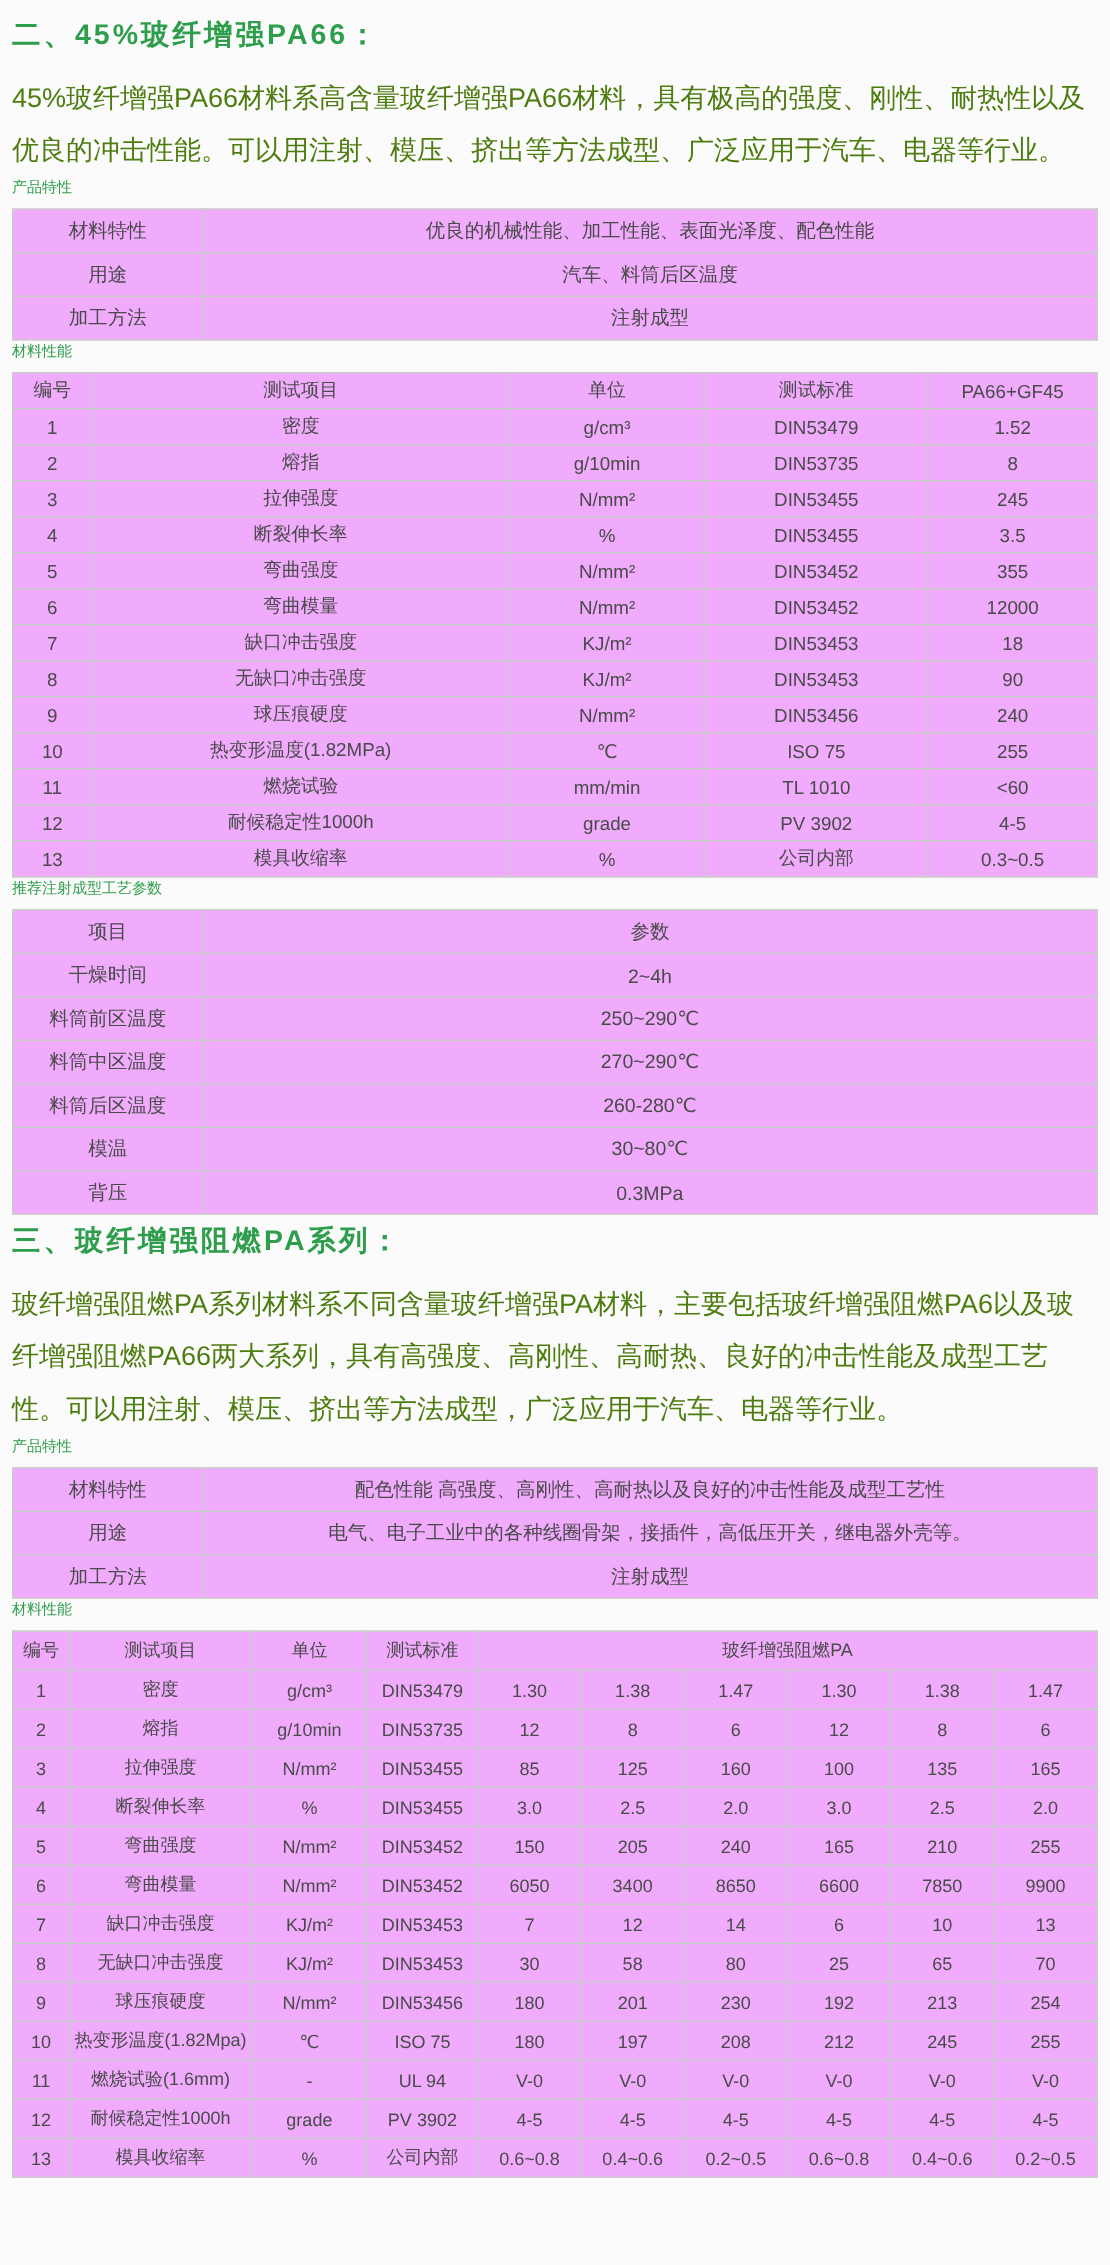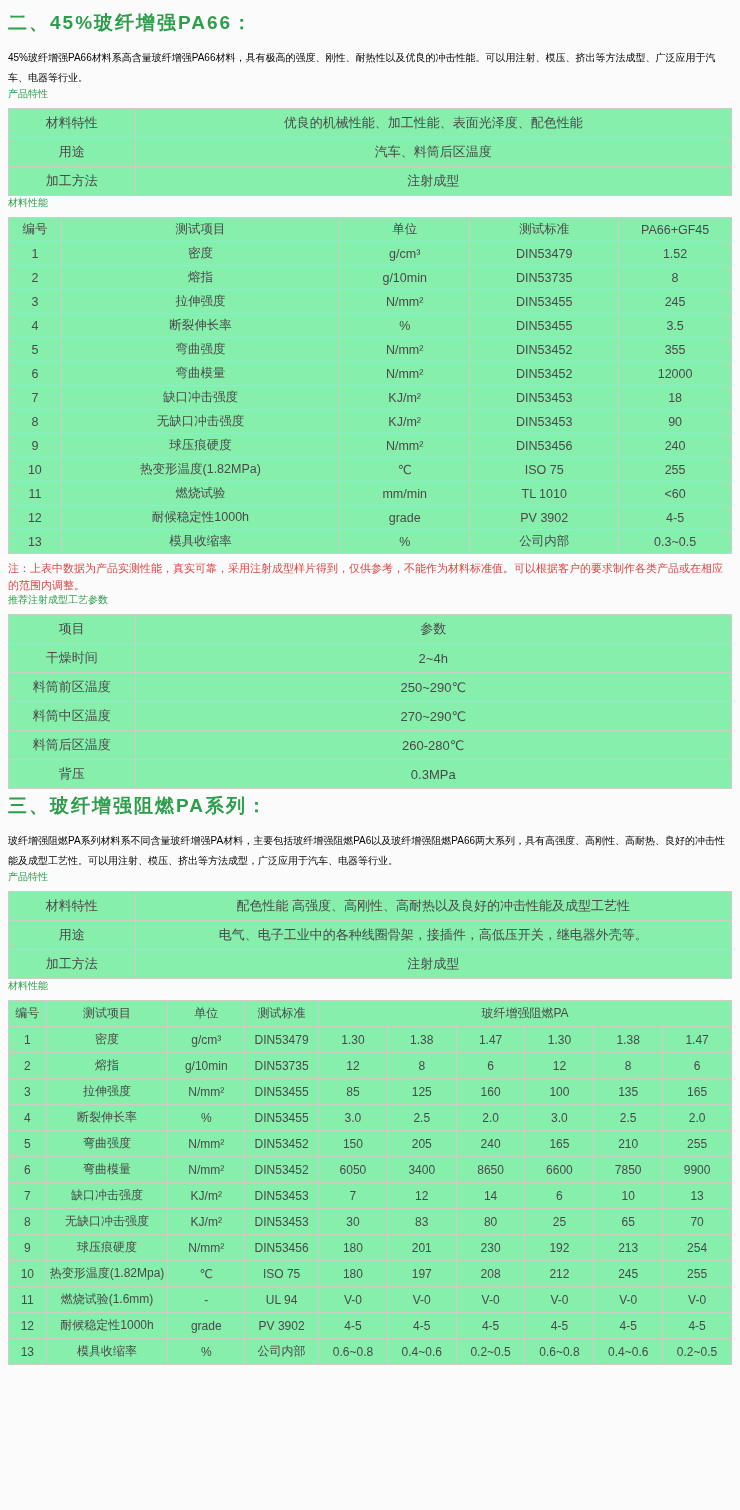--- a/index.html
+++ b/index.html
@@ -3,23 +3,23 @@
 <meta charset="utf-8">
 <style>
   :root { --accent:#2f9e4c; --note:#dd4444; --border:#cccccc; --text:#4a4a4a; }
   * { box-sizing:border-box; }
   html,body { margin:0; padding:0; background:#fbfbfb; }
   body { width:740px; font-family:"Liberation Sans","DejaVu Sans",sans-serif; color:var(--text); }
   .page { padding:6px 8px 0 8px; }
 
   h2.sec-title { color:var(--accent); font-size:19px; font-weight:bold; letter-spacing:2px; margin:4px 0 12px 0; }
   h3.sub-title { color:var(--accent); font-size:10px; font-weight:normal; margin:0 0 7px 0; }
-  p.intro { font-size:10px; line-height:1.95; margin:0; color:#000000; }
-
-  table.tbl { width:100%; border-collapse:collapse; background:#86efac; table-layout:fixed; }
+  p.intro { font-size:18px; line-height:1.95; margin:0; color:#4d7c0f; }
+
+  table.tbl { width:100%; border-collapse:collapse; background:#f0abfc; table-layout:fixed; }
   table.tbl th, table.tbl td { border:1px solid var(--border); text-align:center; font-weight:normal; color:var(--text); overflow:hidden; }
 
   table.kv th, table.kv td { font-size:13px; padding:5px 8px; }
   table.kv td:first-child { width:17.5%; }
 
   table.perf th, table.perf td { font-size:12.5px; padding:3px 5px; }
   table.perf1 col.c-no { width:7.3%; } table.perf1 col.c-item { width:38.5%; }
   table.perf1 col.c-unit { width:18%; } table.perf1 col.c-std { width:20.6%; }
   table.perf1 col.c-val { width:15.6%; }
 
@@ -169,21 +169,20 @@
           </tr>
           <tr>
             <td>13</td>
             <td>模具收缩率</td>
             <td>%</td>
             <td>公司内部</td>
             <td>0.3~0.5</td>
           </tr>
         </tbody>
     </table>
-    <p class="note">注：上表中数据为产品实测性能，真实可靠，采用注射成型样片得到，仅供参考，不能作为材料标准值。可以根据客户的要求制作各类产品或在相应的范围内调整。</p>
 
     <h3 class="sub-title mt-process">推荐注射成型工艺参数</h3>
     <table class="tbl kv">
       <thead>
         <tr>
           <th style="width:17.5%">项目</th>
           <th>参数</th>
         </tr>
       </thead>
       <tbody>
@@ -195,20 +194,24 @@
             <td>料筒前区温度</td>
             <td>250~290℃</td>
           </tr>
           <tr>
             <td>料筒中区温度</td>
             <td>270~290℃</td>
           </tr>
           <tr>
             <td>料筒后区温度</td>
             <td>260-280℃</td>
+          </tr>
+          <tr>
+            <td>模温</td>
+            <td>30~80℃</td>
           </tr>
           <tr>
             <td>背压</td>
             <td>0.3MPa</td>
           </tr>
         </tbody>
     </table>
   </section>
 
   <section>
@@ -340,21 +343,21 @@
             <td>6</td>
             <td>10</td>
             <td>13</td>
           </tr>
           <tr>
             <td>8</td>
             <td>无缺口冲击强度</td>
             <td>KJ/m²</td>
             <td>DIN53453</td>
             <td>30</td>
-            <td>83</td>
+            <td>58</td>
             <td>80</td>
             <td>25</td>
             <td>65</td>
             <td>70</td>
           </tr>
           <tr>
             <td>9</td>
             <td>球压痕硬度</td>
             <td>N/mm²</td>
             <td>DIN53456</td>

